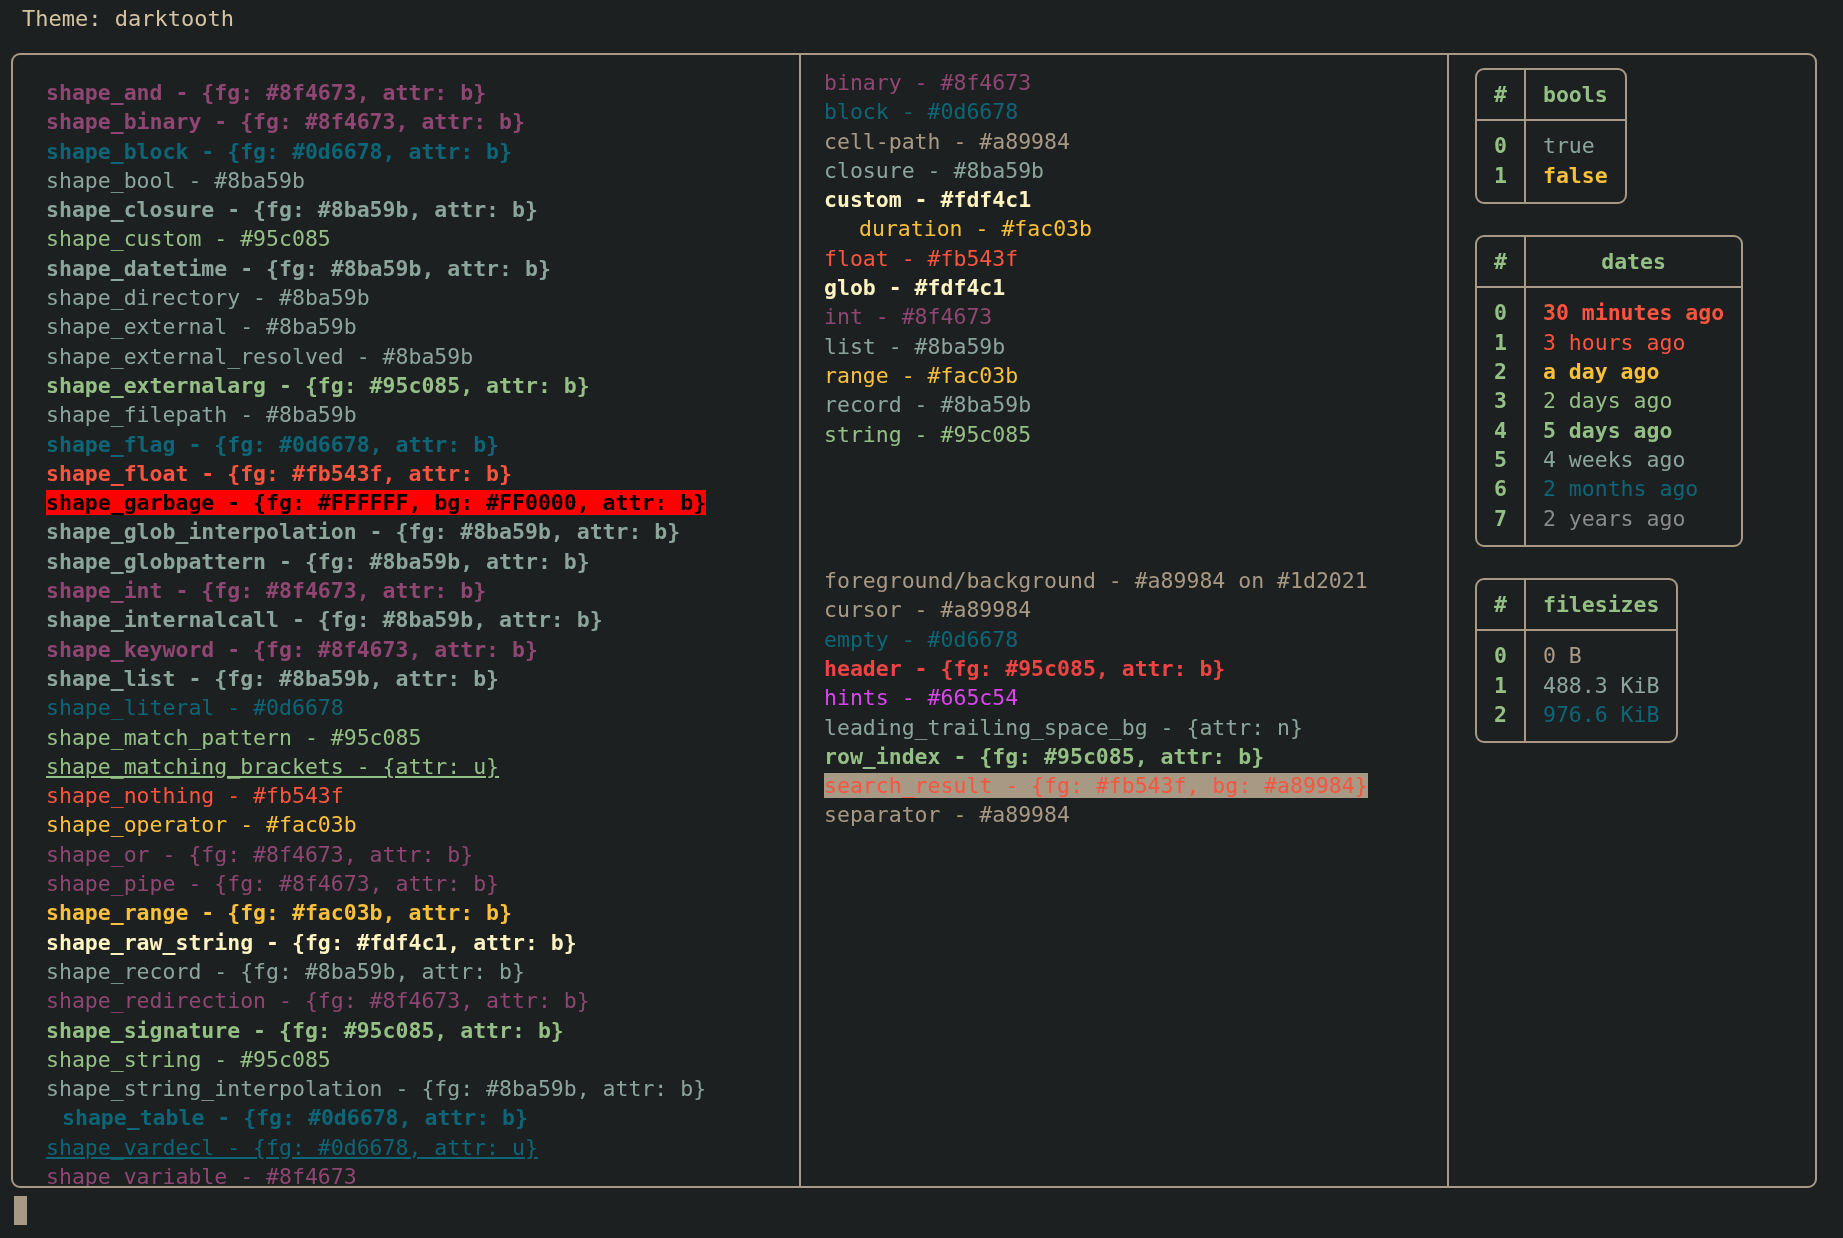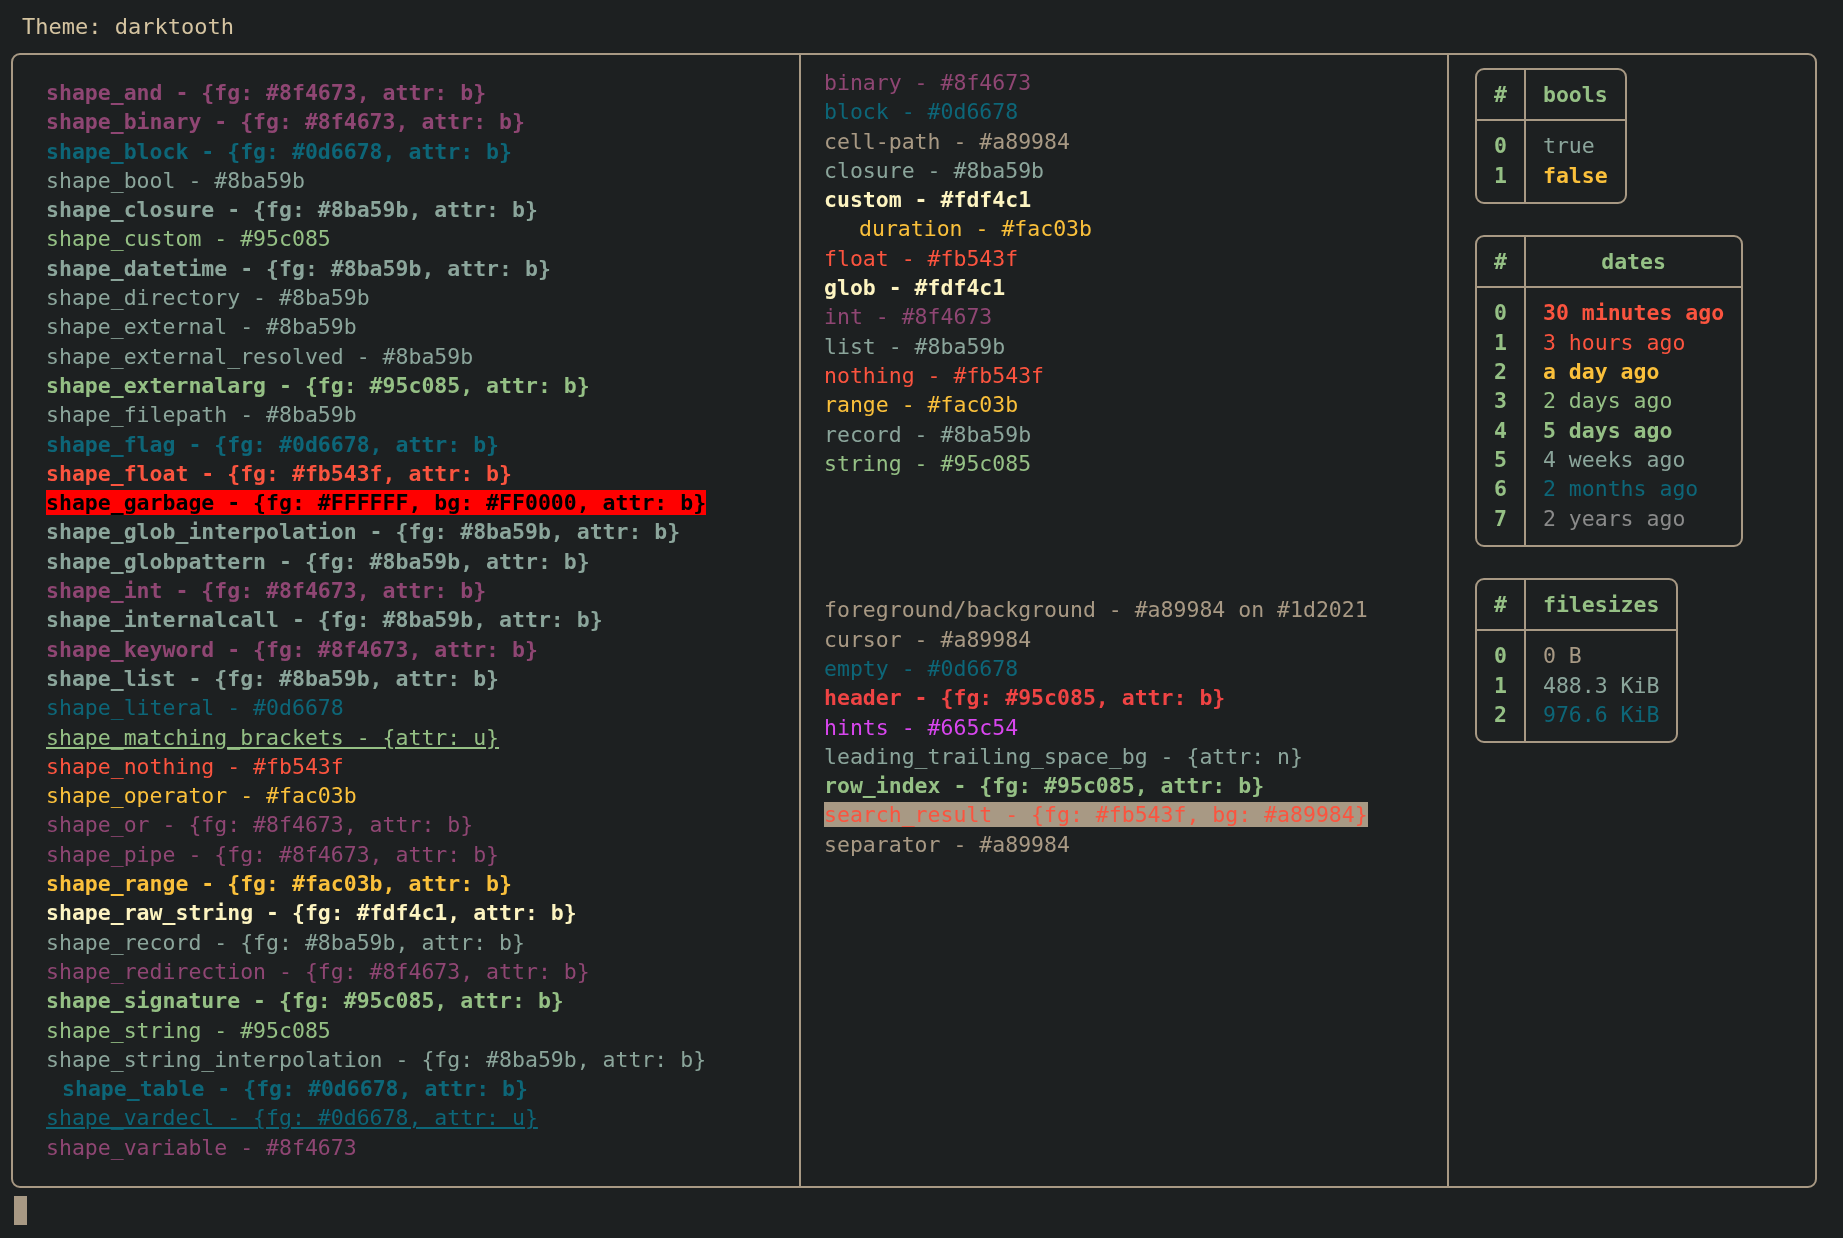--- a/index.html
+++ b/index.html
@@ -20,21 +20,21 @@
   .screen {
     position: relative;
     width: 1843px;
     height: 1238px;
     box-sizing: border-box;
     padding: 0;
   }
   .theme-line {
     position: absolute;
     left: 22px;
-    top: 12px;
+    top: 4px;
     color: #d5c4a1;
     font-size: 22px;
     white-space: pre;
   }
   .outer-box {
     position: absolute;
     left: 11px;
     top: 53px;
     width: 1806px;
     height: 1135px;
@@ -134,20 +134,21 @@
         <div class="line"><span class="b" style="color: rgb(13, 102, 120);">shape_flag - {fg: #0d6678, attr: b}</span></div>
         <div class="line"><span class="b" style="color: rgb(251, 84, 63);">shape_float - {fg: #fb543f, attr: b}</span></div>
         <div class="line"><span class="b" style="color: #000000; background: rgb(255, 0, 0);">shape_garbage - {fg: #FFFFFF, bg: #FF0000, attr: b}</span></div>
         <div class="line"><span class="b" style="color: rgb(139, 165, 155);">shape_glob_interpolation - {fg: #8ba59b, attr: b}</span></div>
         <div class="line"><span class="b" style="color: rgb(139, 165, 155);">shape_globpattern - {fg: #8ba59b, attr: b}</span></div>
         <div class="line"><span class="b" style="color: rgb(143, 70, 115);">shape_int - {fg: #8f4673, attr: b}</span></div>
         <div class="line"><span class="b" style="color: rgb(139, 165, 155);">shape_internalcall - {fg: #8ba59b, attr: b}</span></div>
         <div class="line"><span class="b" style="color: rgb(143, 70, 115);">shape_keyword - {fg: #8f4673, attr: b}</span></div>
         <div class="line"><span class="b" style="color: rgb(139, 165, 155);">shape_list - {fg: #8ba59b, attr: b}</span></div>
         <div class="line"><span style="color: rgb(13, 102, 120);">shape_literal - #0d6678</span></div>
+        <div class="line"><span style="color: rgb(149, 192, 133);">shape_match_pattern - #95c085</span></div>
         <div class="line"><span class="u" style="color: rgb(149, 192, 133);">shape_matching_brackets - {attr: u}</span></div>
         <div class="line"><span style="color: rgb(251, 84, 63);">shape_nothing - #fb543f</span></div>
         <div class="line"><span style="color: rgb(250, 192, 59);">shape_operator - #fac03b</span></div>
         <div class="line"><span style="color: rgb(143, 70, 115);">shape_or - {fg: #8f4673, attr: b}</span></div>
         <div class="line"><span style="color: rgb(143, 70, 115);">shape_pipe - {fg: #8f4673, attr: b}</span></div>
         <div class="line"><span class="b" style="color: rgb(250, 192, 59);">shape_range - {fg: #fac03b, attr: b}</span></div>
         <div class="line"><span class="b" style="color: rgb(253, 244, 193);">shape_raw_string - {fg: #fdf4c1, attr: b}</span></div>
         <div class="line"><span style="color: rgb(139, 165, 155);">shape_record - {fg: #8ba59b, attr: b}</span></div>
         <div class="line"><span style="color: rgb(143, 70, 115);">shape_redirection - {fg: #8f4673, attr: b}</span></div>
         <div class="line"><span class="b" style="color: rgb(149, 192, 133);">shape_signature - {fg: #95c085, attr: b}</span></div>
@@ -162,21 +163,20 @@
         <div class="line"><span style="color: rgb(143, 70, 115);">binary - #8f4673</span></div>
         <div class="line"><span style="color: rgb(13, 102, 120);">block - #0d6678</span></div>
         <div class="line"><span style="color: rgb(168, 153, 132);">cell-path - #a89984</span></div>
         <div class="line"><span style="color: rgb(139, 165, 155);">closure - #8ba59b</span></div>
         <div class="line"><span class="b" style="color: rgb(253, 244, 193);">custom - #fdf4c1</span></div>
         <div class="line"><span style="color: rgb(250, 192, 59); margin-left: 35px;">duration - #fac03b</span></div>
         <div class="line"><span style="color: rgb(251, 84, 63);">float - #fb543f</span></div>
         <div class="line"><span class="b" style="color: rgb(253, 244, 193);">glob - #fdf4c1</span></div>
         <div class="line"><span style="color: rgb(143, 70, 115);">int - #8f4673</span></div>
         <div class="line"><span style="color: rgb(139, 165, 155);">list - #8ba59b</span></div>
-        <div class="line"><span style="color: rgb(251, 84, 63);">nothing - #fb543f</span></div>
         <div class="line"><span style="color: rgb(250, 192, 59);">range - #fac03b</span></div>
         <div class="line"><span style="color: rgb(139, 165, 155);">record - #8ba59b</span></div>
         <div class="line"><span style="color: rgb(149, 192, 133);">string - #95c085</span></div>
         <div class="spacer"></div>
         <div class="spacer"></div>
         <div class="spacer"></div>
         <div class="spacer"></div>
         <div class="line"><span style="color: rgb(168, 153, 132);">foreground/background - #a89984 on #1d2021</span></div>
         <div class="line"><span style="color: rgb(168, 153, 132);">cursor - #a89984</span></div>
         <div class="line"><span style="color: rgb(13, 102, 120);">empty - #0d6678</span></div>

